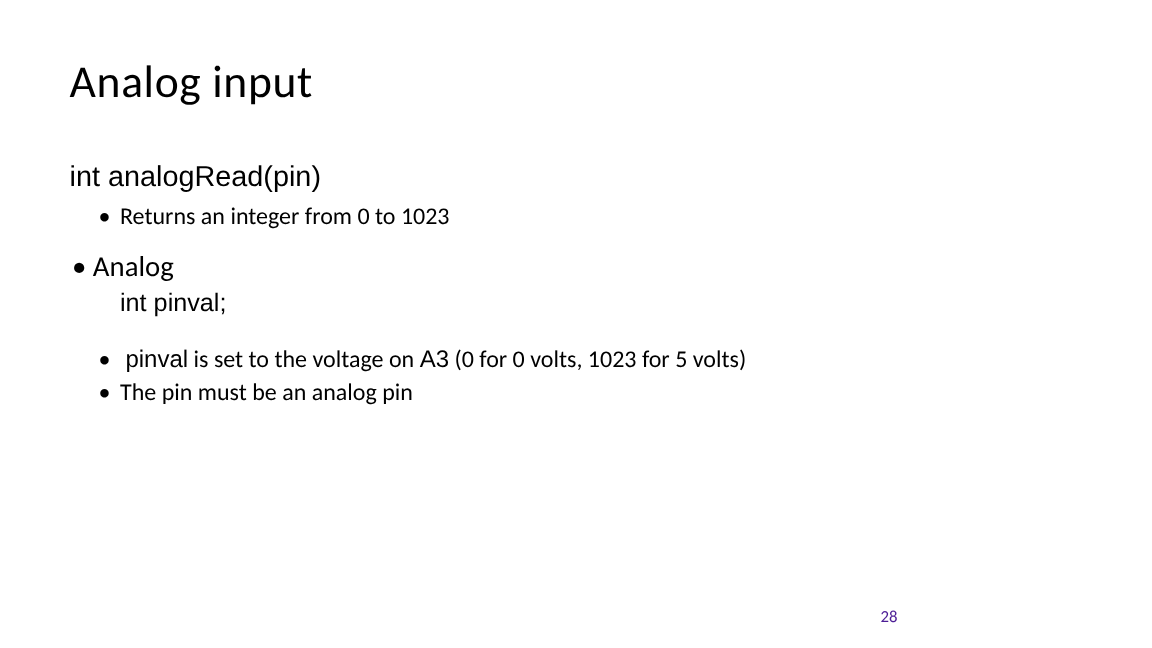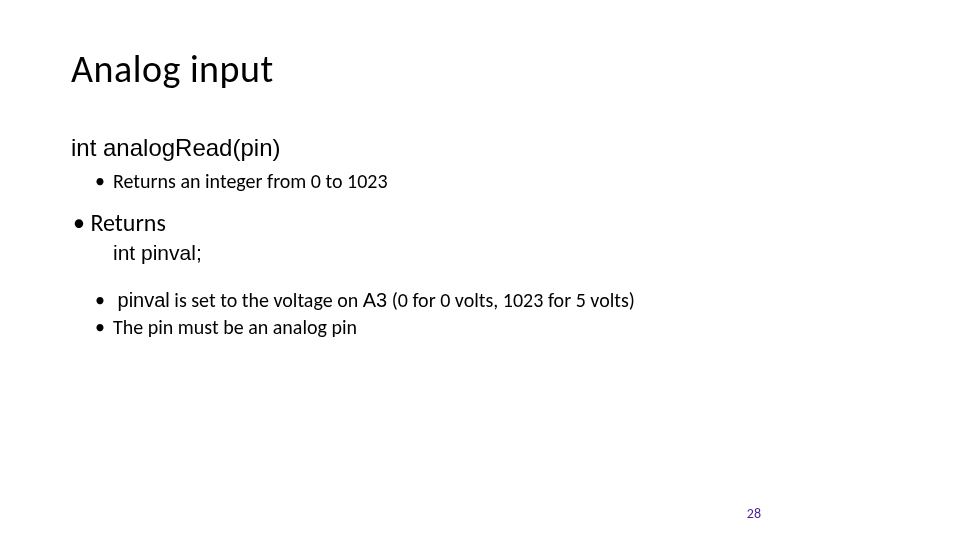--- a/index.html
+++ b/index.html
@@ -1,17 +1,17 @@
 <!DOCTYPE html>
 <html><head>
 <meta charset="utf-8">
 <style>
   * { margin: 0; padding: 0; box-sizing: border-box; }
   html, body { width: 960px; height: 540px; background: #fff; font-family: Calibri, "Segoe UI", Arial, sans-serif; color: #000; }
-  .slide { position: relative; width: 776px; height: 540px; padding: 46px 58px 4px 58px; margin-left: 13px; }
+  .slide { position: relative; width: 776px; height: 540px; padding: 46px 58px 4px 58px; }
   .title { font-size: 38px; font-weight: 400; letter-spacing: 0.5px; margin-bottom: 42px; }
   .mono { font-family: Liberation Sans, sans-serif; }
   .signature { font-size: 24px; margin-bottom: 6px; }
   .bullets-1 { list-style: none; padding-left: 42px; margin-bottom: 14px; }
   .bullets-1 li { font-size: 20px; line-height: 1.3; }
   .bullets-1 li::before { content: "•"; display: inline-block; width: 18px; margin-left: -18px; }
   .example-label { font-size: 24px; margin-left: 2px; margin-bottom: 2px; }
   .example-label::before { content: "• "; }
   .code-block { padding-left: 42px; font-size: 21px; line-height: 1.35; margin-bottom: 20px; }
   .bullets-2 { list-style: none; padding-left: 42px; }
@@ -25,21 +25,21 @@
 <div class="slide">
 
   <h1 class="title">Analog input</h1>
 
   <div class="signature mono">int analogRead(pin)</div>
 
   <ul class="bullets-1">
     <li>Returns an integer from 0 to 1023</li>
   </ul>
 
-  <div class="example-label">Returns</div>
+  <div class="example-label">Analog</div>
 
   <div class="code-block mono">
     <div>int pinval;</div>
   </div>
 
   <ul class="bullets-2">
     <li>
       <span class="mono">pinval</span><span> is set to the voltage on </span><span class="mono">A3</span><span> (0 for 0 volts, 1023 for 5 volts)</span>
     </li>
     <li>The pin must be an analog pin</li>

